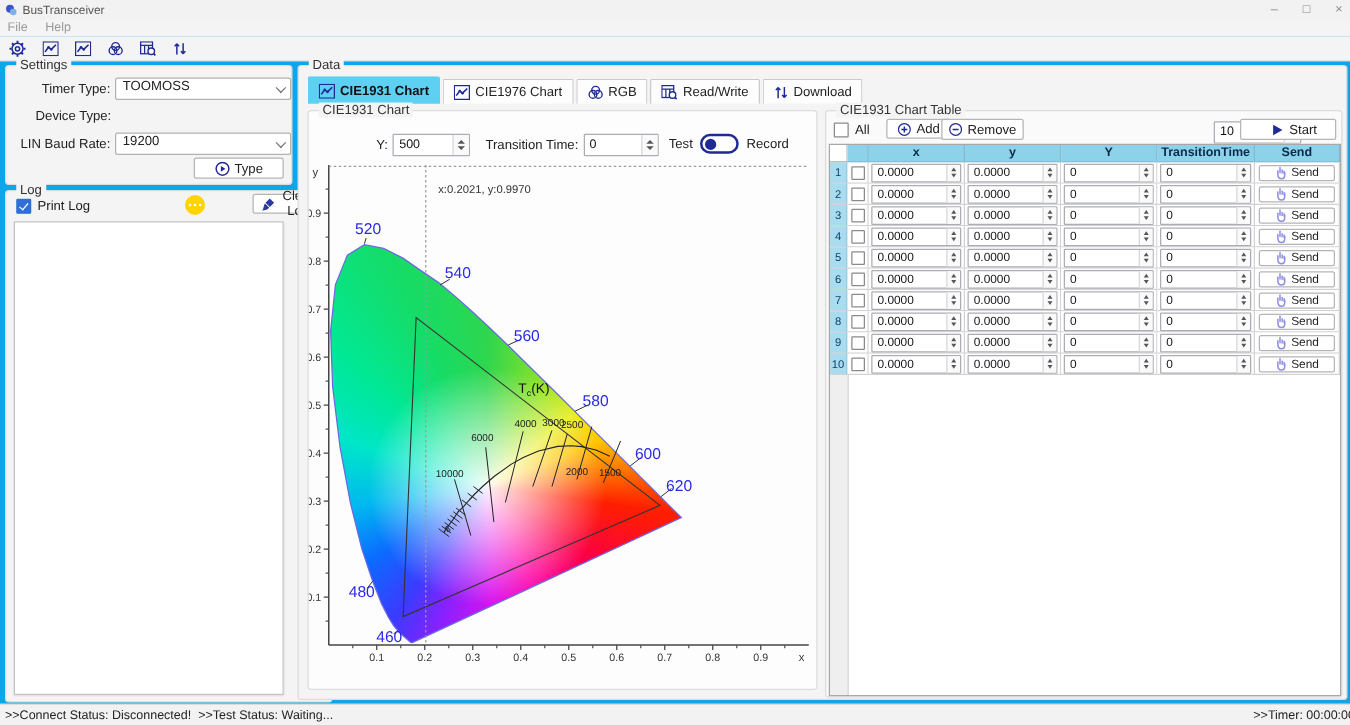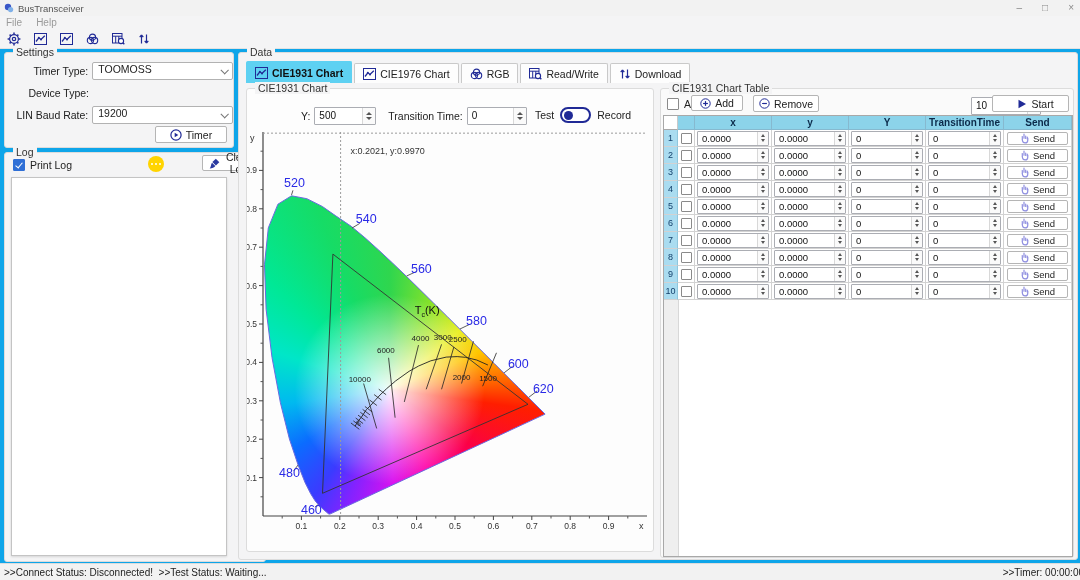--- a/index.html
+++ b/index.html
@@ -176,21 +176,21 @@
           <i class="chev"></i>
       </div>
     </div>
     <button class="btn" style="position:absolute;right:6px;top:73px;width:72px;height:17px;">
       <span style="display:inline-flex;">
           <svg width="12" height="12" viewBox="0 0 12 12">
             <circle cx="6" cy="6" r="5.1" fill="none" stroke="#202a96" stroke-width="1.2"></circle>
             <path d="M4.7 3.7 L8.3 6 L4.7 8.3 Z" fill="#202a96"></path>
           </svg>
         </span>
-      <span>Timer</span>
+      <span>Type</span>
     </button>
   </div>
 
   <div class="gbox" style="left:4px;top:152px;width:228px;height:408px;padding-left:32px;">
     <span class="glabel">Log</span>
     <div style="position:absolute;left:8px;top:6px;display:flex;align-items:center;gap:5px;">
       <span class="cb on"></span>
       <span style="font-size:10.5px;">Print Log</span>
     </div>
     <div class="ellipsisbtn" style="left:143px;top:3px;">
@@ -413,21 +413,21 @@
         </svg></div>
   </div>
 
   <div class="gbox" style="left:660px;top:88px;width:412px;height:468px;background:#fafafa;">
     <span class="glabel">CIE1931 Chart Table</span>
 
     <div class="tctl" style="left:6px;top:9px;gap:5px;">
       <span class="cb"></span>
       <span style="font-size:10.5px;">All</span>
     </div>
-    <button class="btn" style="position:absolute;left:30px;top:6px;width:52px;height:16px;">
+    <button class="btn" style="position:absolute;left:48px;top:6px;width:52px;height:16px;">
       <span style="display:inline-flex;">
           <svg width="11" height="11" viewBox="0 0 11 11">
             <circle cx="5.5" cy="5.5" r="4.7" fill="none" stroke="#202a96"></circle>
             <line x1="5.5" y1="3.1" x2="5.5" y2="7.9" stroke="#202a96" stroke-width="1.2"></line>
             <line x1="3.1" y1="5.5" x2="7.9" y2="5.5" stroke="#202a96" stroke-width="1.2"></line>
           </svg>
         </span>
       <span>Add</span>
     </button>
     <button class="btn" style="position:absolute;left:92px;top:6px;width:66px;height:17px;">

